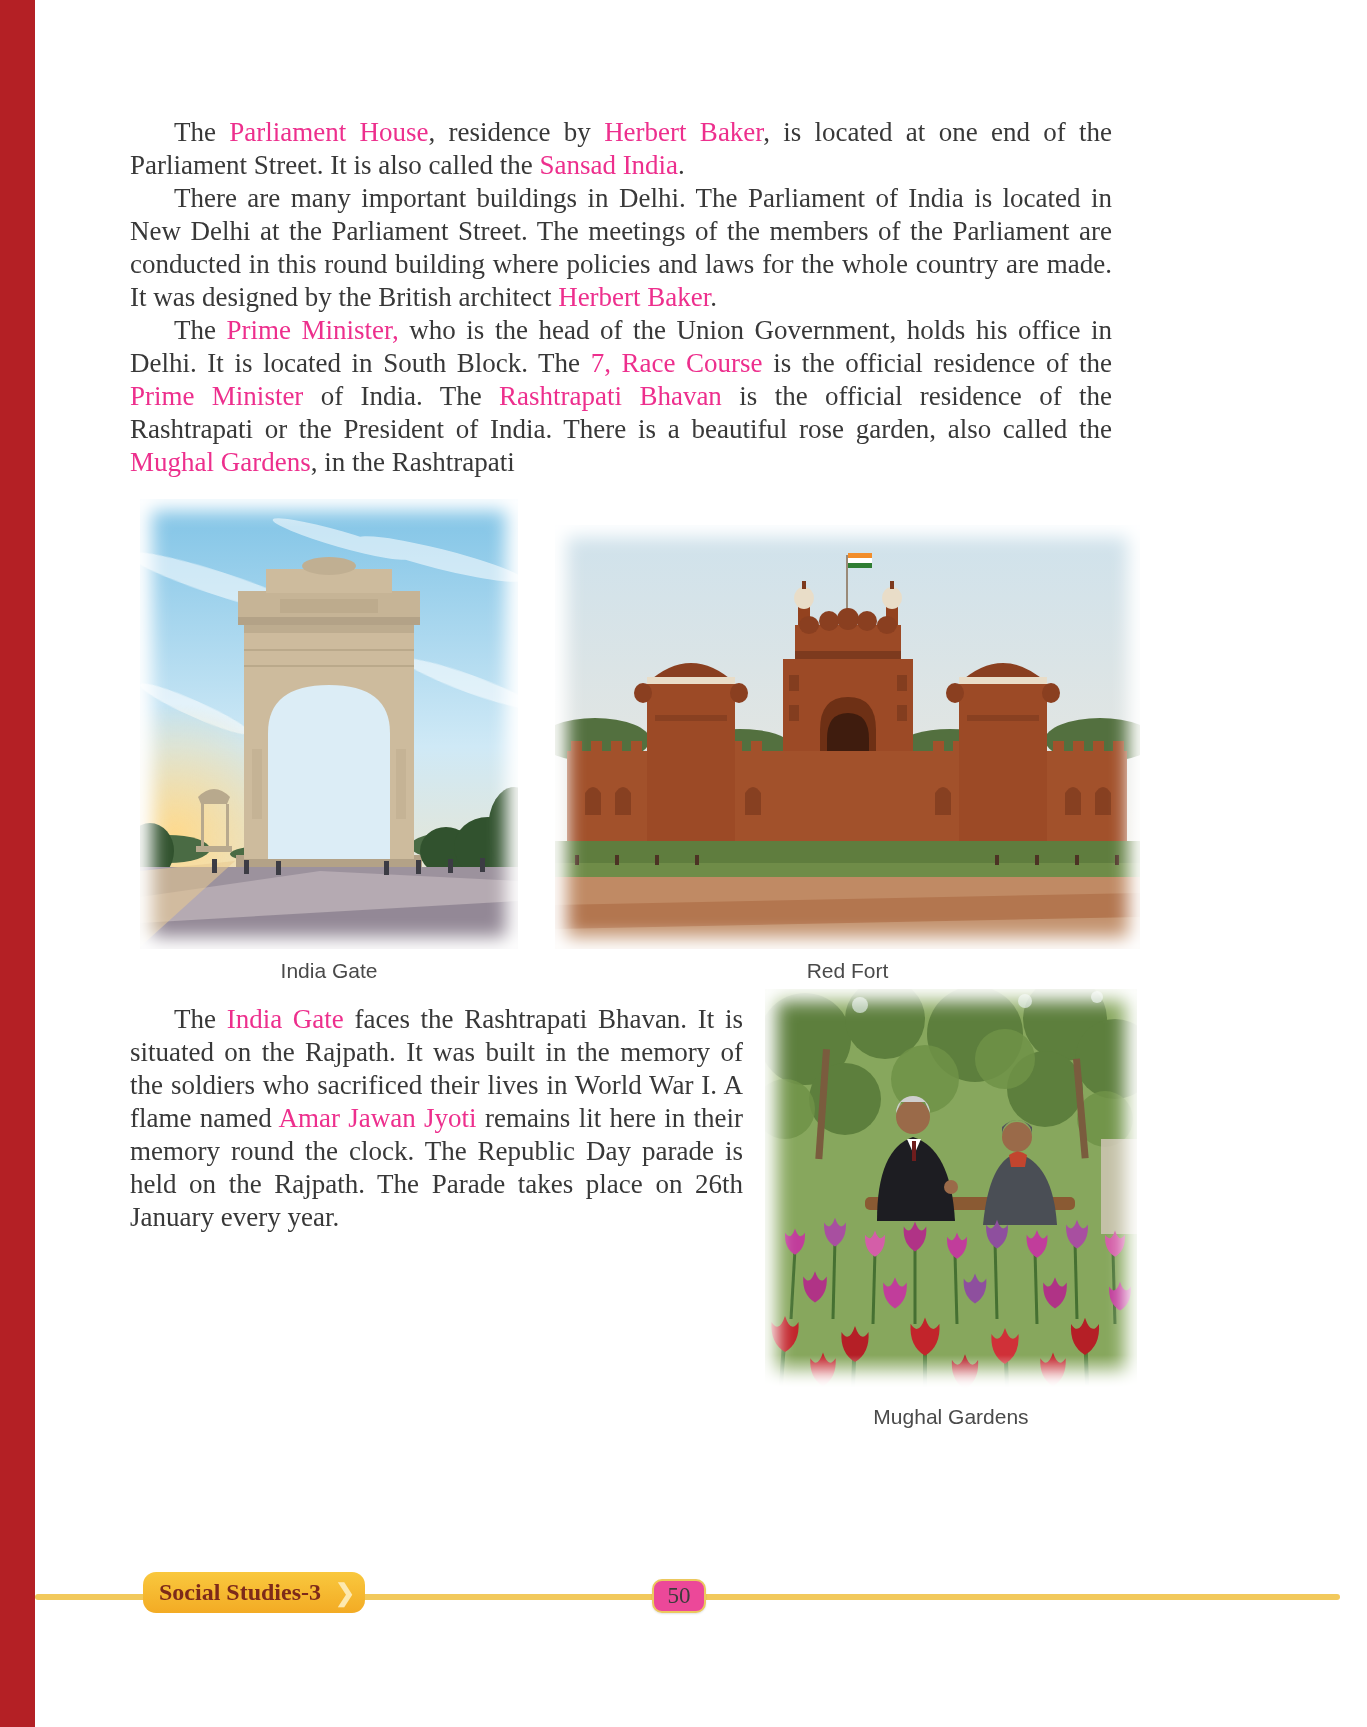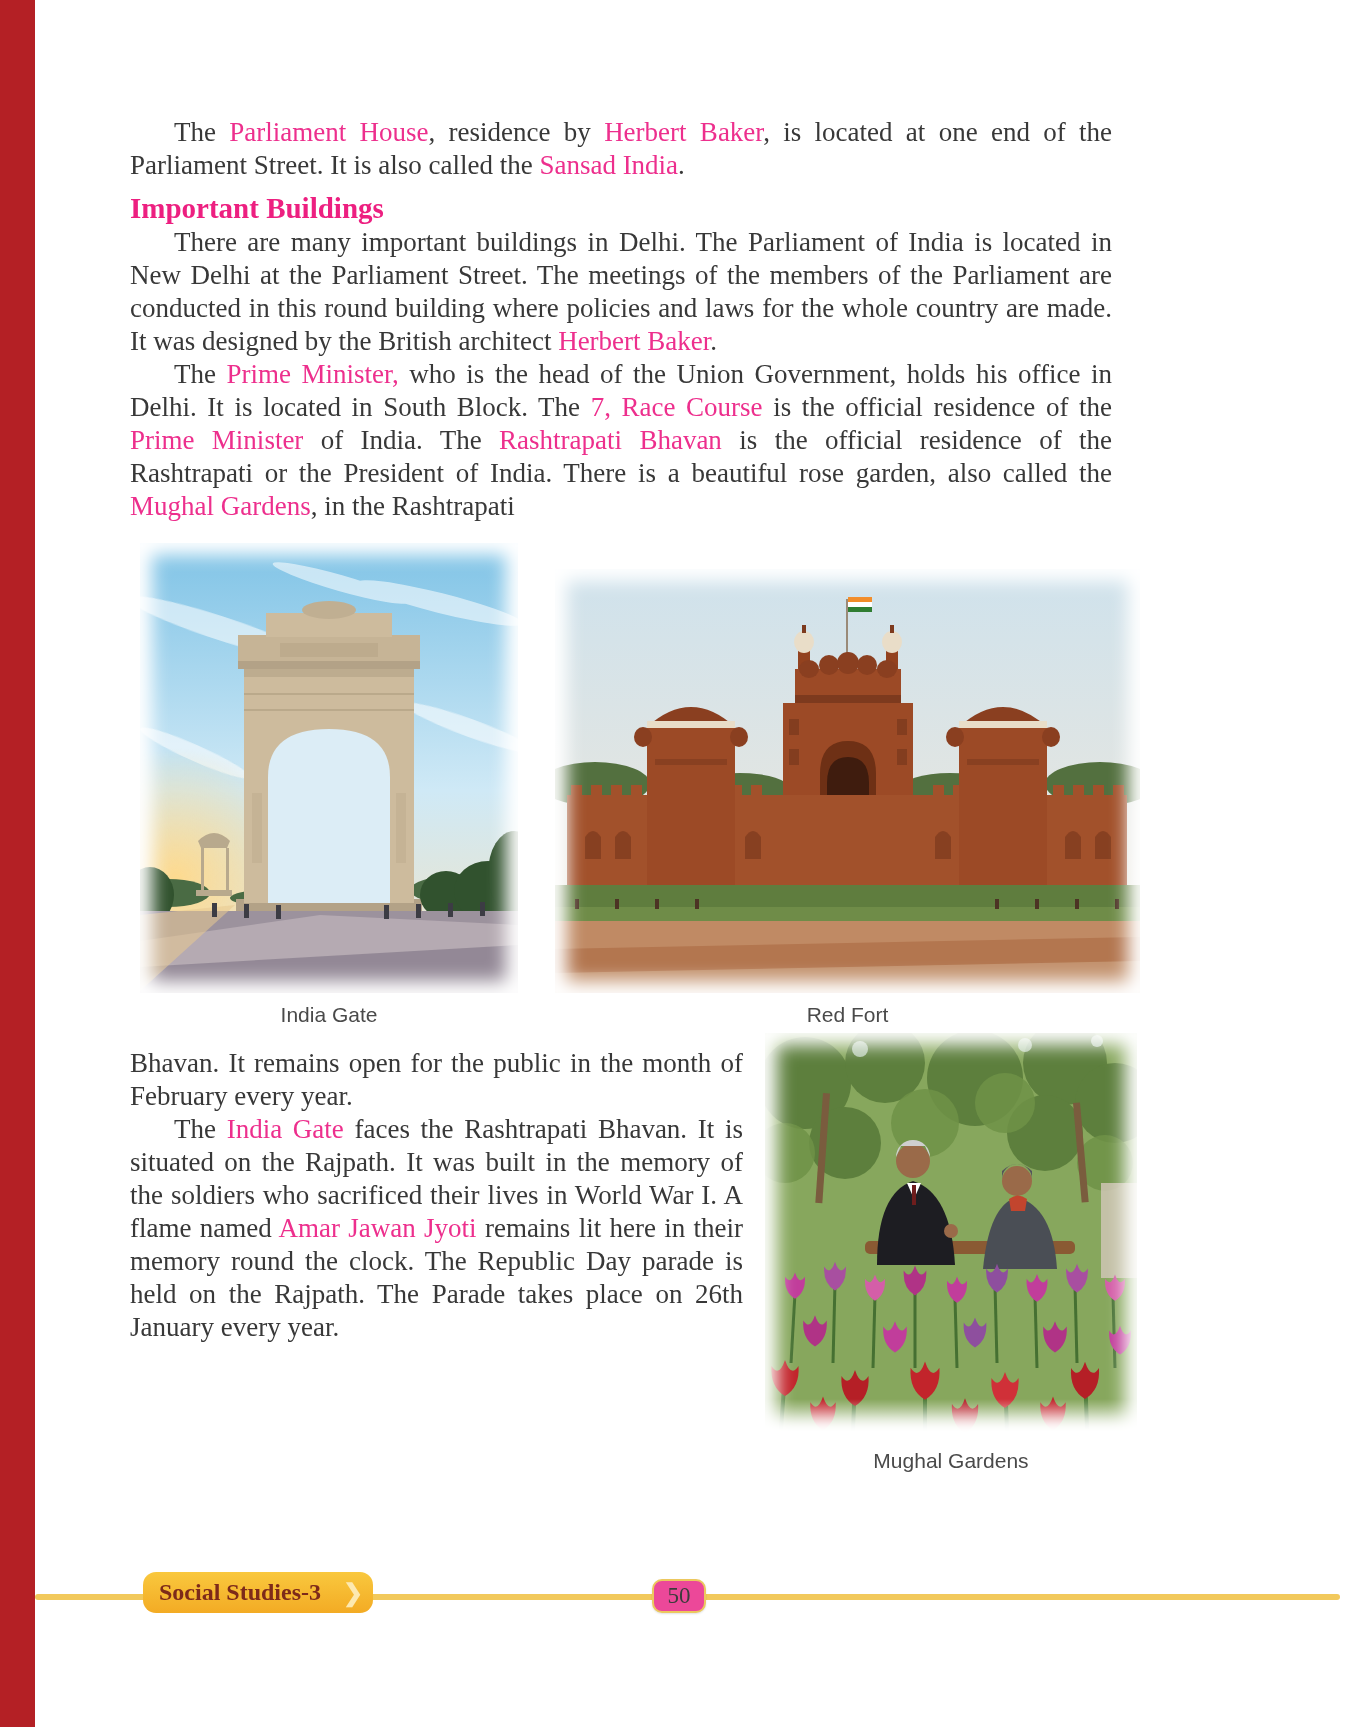--- a/index.html
+++ b/index.html
@@ -19,37 +19,36 @@
   .caption{font-family:"Liberation Sans","DejaVu Sans",sans-serif;font-size:21px;color:#4a4a4a;
            margin-top:10px;line-height:24px;text-align:center;}
   .section2{margin-top:20px;}
   .section2::after{content:"";display:block;clear:both;}
   .fig-mughal{float:right;width:394px;padding-left:22px;margin-right:-25px;margin-top:-14px;box-sizing:border-box;}
   .fig-mughal .caption{margin-top:16px;}
   .footer{position:absolute;left:0;top:0;width:1367px;height:1727px;pointer-events:none;}
   .footer-line{position:absolute;left:35px;top:1594px;width:1305px;height:6px;border-radius:3px;
                background:var(--footer-line,#f2c95c);}
   .book-badge{position:absolute;left:143px;top:1572px;height:41px;padding:0 10px 0 16px;border-radius:13px;
-              background:linear-gradient(180deg,#f9c83e,#f3ab24);display:flex;align-items:center;gap:22px;
+              background:linear-gradient(180deg,#f9c83e,#f3ab24);display:flex;align-items:center;gap:14px;
               font-size:24px;font-weight:600;color:var(--badge-text,#7d2a1a);}
   .book-badge .chev{color:#fde9b0;font-size:24px;font-weight:bold;line-height:1;}
   .page-badge{position:absolute;left:652px;top:1579px;width:54px;height:34px;border-radius:10px;
               background:#ec4899;border:2px solid #ecc85e;box-sizing:border-box;display:flex;
               align-items:center;justify-content:center;font-size:23px;color:#3c3c3c;
               box-shadow:0 1px 2px rgba(0,0,0,0.12);}
 </style>
 </head>
 <body>
 
 <div class="page">
   <div class="left-bar"></div>
 
   <div class="content">
     <p class="para indent"><span>The </span><span class="hl">Parliament House</span><span>, residence by </span><span class="hl">Herbert Baker</span><span>, is located at one end of the Parliament Street. It is also called the </span><span class="hl">Sansad India</span><span>.</span></p>
-    <h2 class="heading">Important Buildings</h2>
     <p class="para indent"><span>There are many important buildings in Delhi. The Parliament of India is located in New Delhi at the Parliament Street.  The meetings of the members of the Parliament are conducted in this round building where policies and laws for the whole country are made. It was designed by the British architect </span><span class="hl">Herbert Baker</span><span>.</span></p>
     <p class="para indent"><span>The </span><span class="hl">Prime Minister,</span><span> who is the head of the Union Government, holds his office in Delhi. It is located in South Block. The </span><span class="hl">7, Race Course</span><span> is the official residence of the </span><span class="hl">Prime Minister</span><span> of India. The </span><span class="hl">Rashtrapati Bhavan</span><span> is the official residence of the Rashtrapati or the President of India. There is a beautiful rose garden, also called the </span><span class="hl">Mughal Gardens</span><span>, in the Rashtrapati</span></p>
 
     <div class="figures-row">
 
       <figure class="fig">
         <div class="photo">
           <svg width="378" height="450" viewBox="0 0 378 450">
             <defs>
               <linearGradient id="ig-sky" x1="0" y1="0" x2="0" y2="1">
@@ -331,21 +330,20 @@
               <use href="#tulip" transform="translate(58 372) scale(1.4)" fill="#c2242b"></use>
               <use href="#tulip" transform="translate(200 374) scale(1.45)" fill="#b51f26"></use>
               <use href="#tulip" transform="translate(288 372) scale(1.4)" fill="#c2242b"></use>
             </g>
             <rect x="0" y="366" width="372" height="34" fill="url(#mg-fade)"></rect>
           </svg>
         </div>
         <figcaption class="caption">Mughal Gardens</figcaption>
       </figure>
 
-      <p class="para"><span>Bhavan. It remains open for the public in the month of February every year.</span></p>
       <p class="para indent"><span>The </span><span class="hl">India Gate</span><span> faces the Rashtrapati Bhavan. It is situated on the Rajpath. It was built in the memory of the soldiers who sacrificed their lives in World War I. A flame named </span><span class="hl">Amar Jawan Jyoti</span><span> remains lit here in their memory round the clock. The Republic Day parade is held on the Rajpath. The Parade takes place on 26th January every year.</span></p>
     </div>
   </div>
 
   <div class="footer">
     <div class="footer-line"></div>
     <div class="book-badge">
       <span>Social Studies-3</span>
       <span class="chev">❯</span>
     </div>

